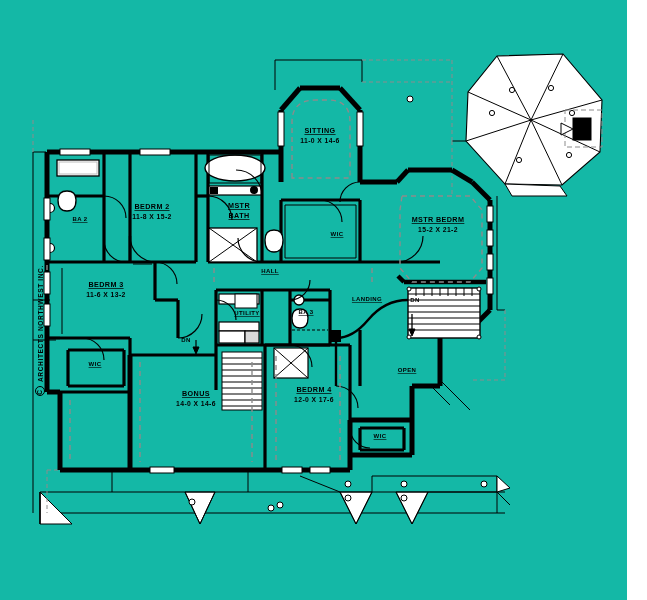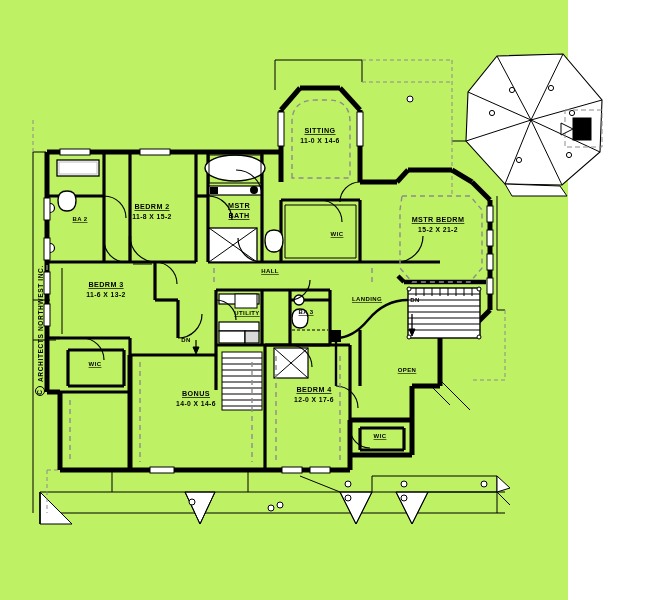--- a/index.html
+++ b/index.html
@@ -1,18 +1,18 @@
 <!DOCTYPE html>
 <html><head>
 <meta charset="utf-8">
 <title>Floor Plan</title>
 <style>
   html,body{margin:0;padding:0;background:#ffffff;}
   body{width:647px;height:600px;overflow:hidden;font-family:"Liberation Sans",sans-serif;}
-  #plan-root{position:relative;width:568px;height:600px;background:#bef264;}
+  #plan-root{position:relative;width:627px;height:600px;background:#14b8a6;}
   svg#plan{position:absolute;left:0;top:0;width:647px;height:600px;}
   .rm-label{font-family:"Liberation Sans",sans-serif;font-weight:bold;letter-spacing:0.4px;fill:#000;}
   .rm-name{font-size:7.2px;text-decoration:underline;}
   .rm-dim{font-size:6.8px;}
   .tiny{font-size:6px;font-weight:bold;}
   .copy{font-size:6.6px;font-weight:bold;letter-spacing:0.6px;}
 </style>
 </head>
 <body>
 

